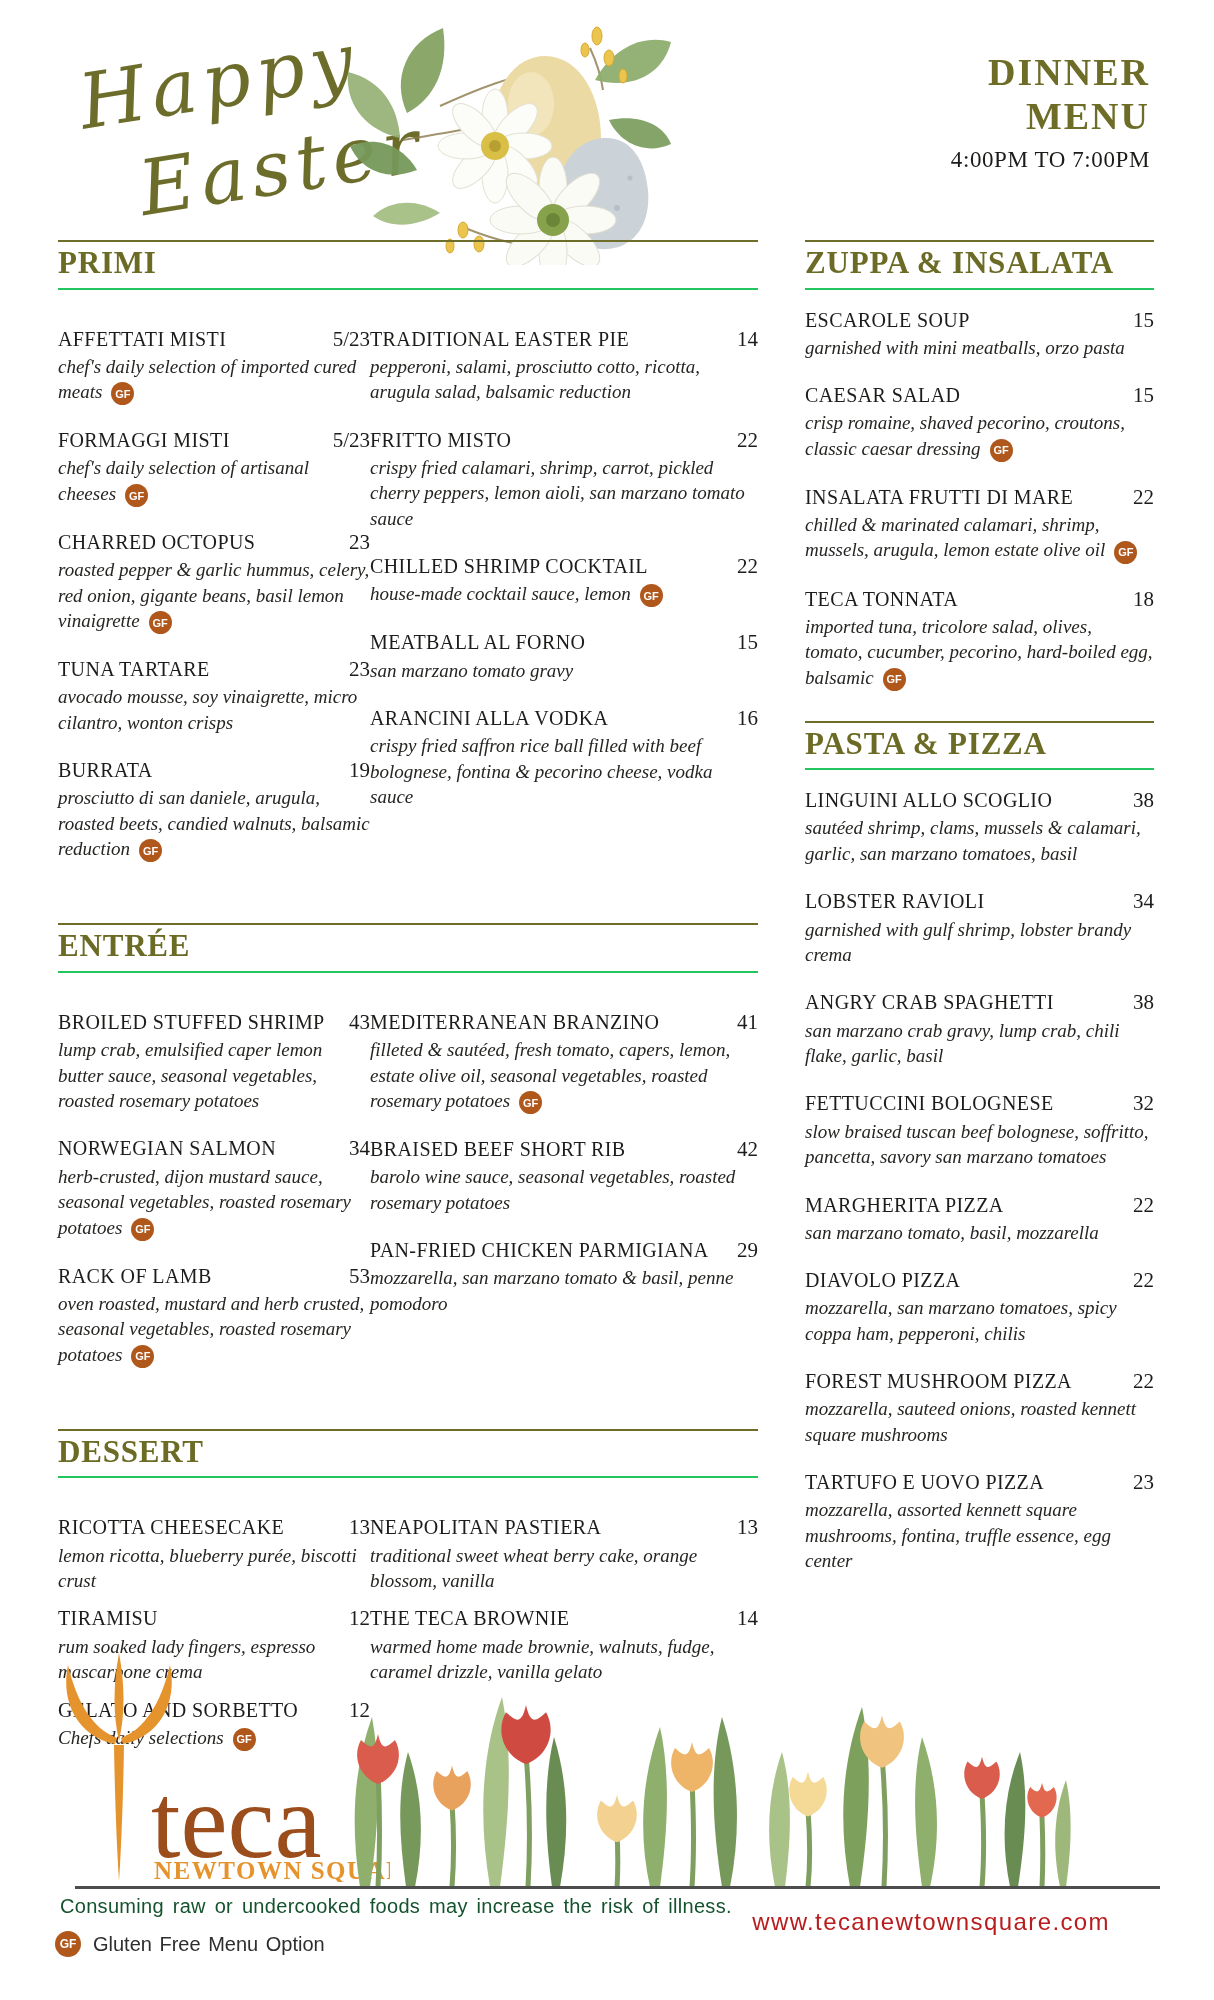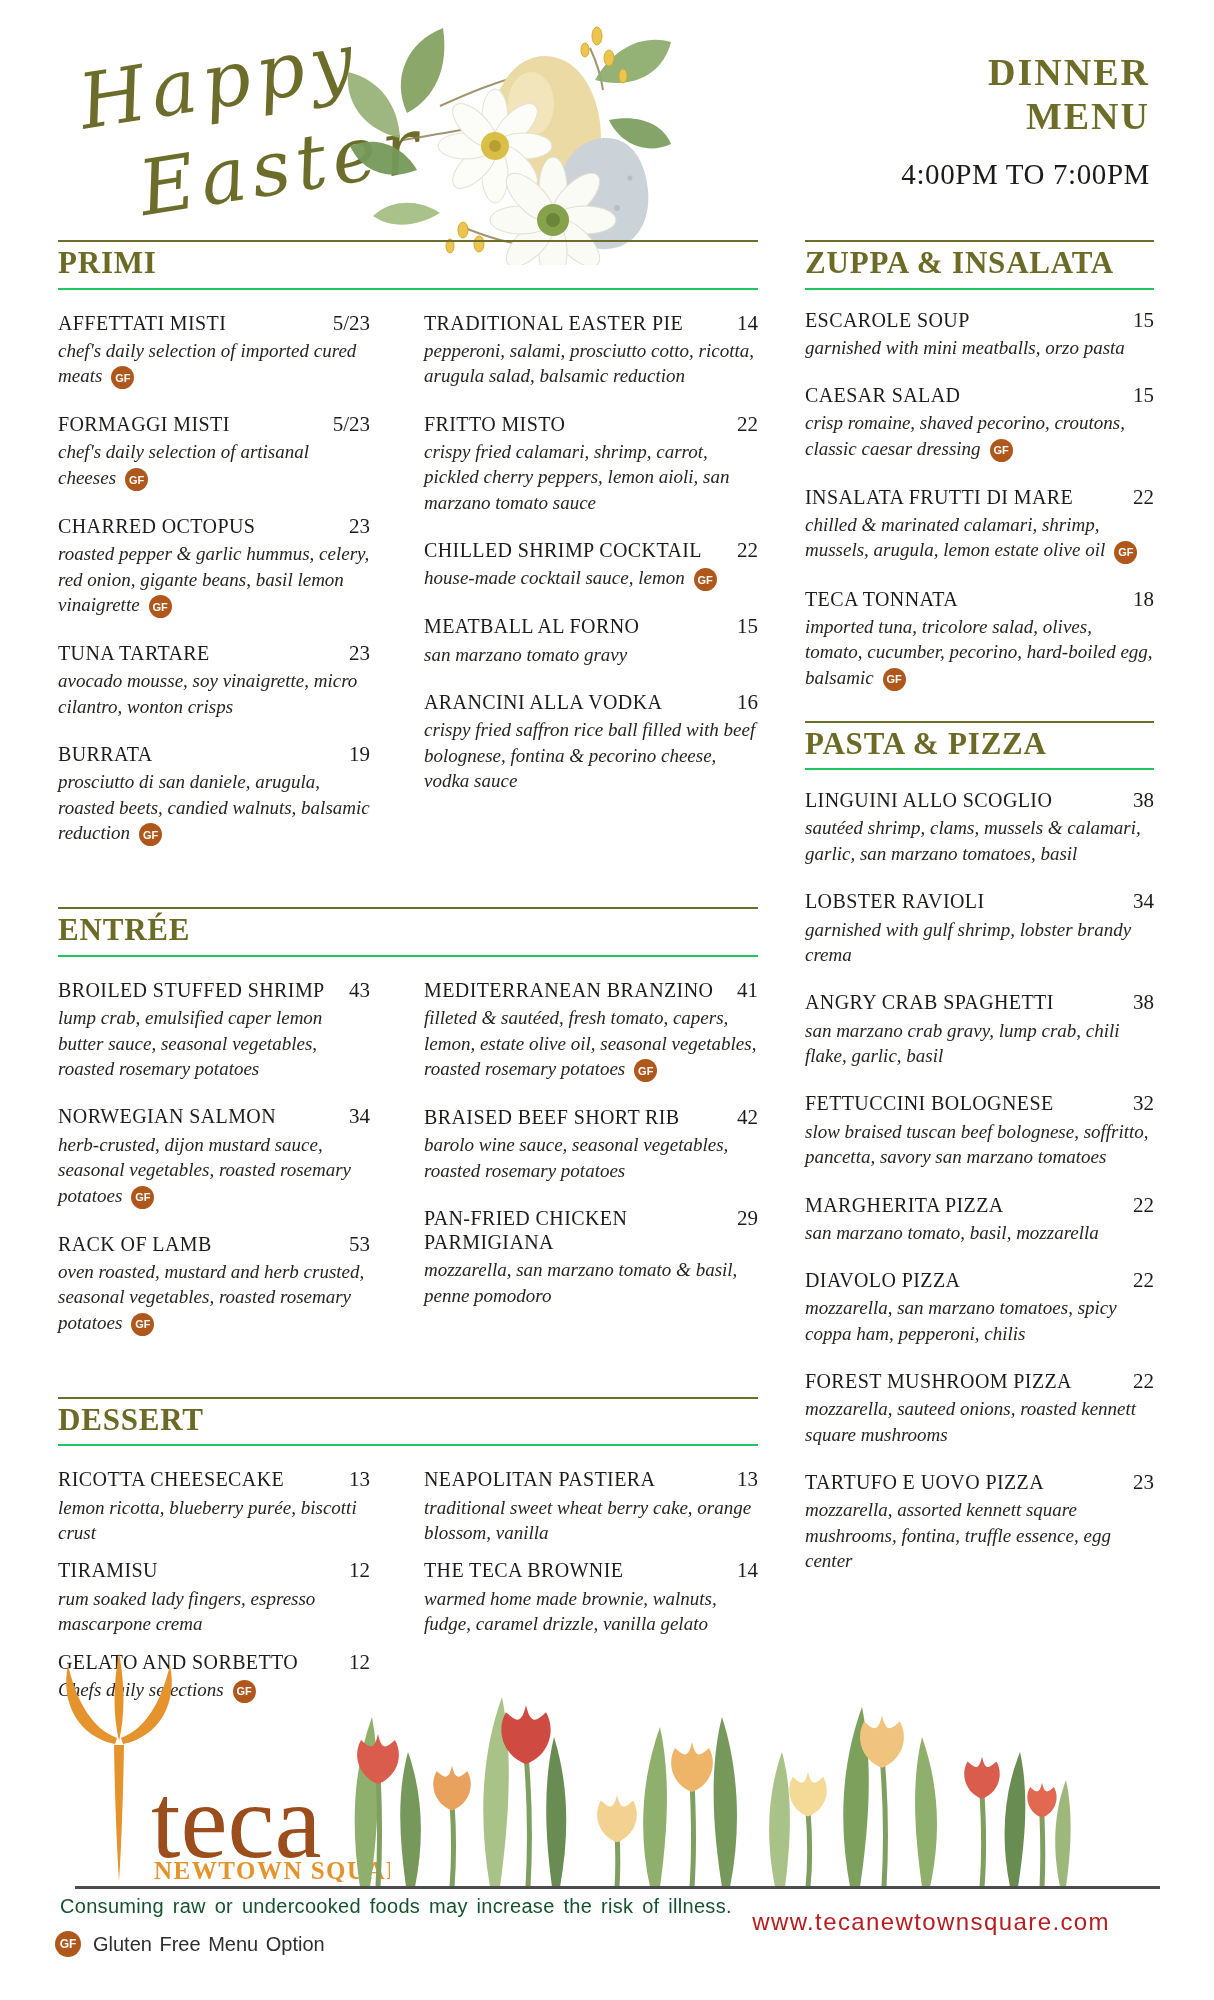--- a/index.html
+++ b/index.html
@@ -7,30 +7,30 @@
         font-family:"Liberation Serif","DejaVu Serif",serif;color:#1d1c1a;}
 
   
   .script-word{position:absolute;font-family:"DejaVu Serif",serif;font-style:italic;
                color:#6d6d2b;font-size:76px;letter-spacing:6px;transform:rotate(-9deg);white-space:nowrap;}
   #script-happy{left:78px;top:36px;}
   #script-easter{left:138px;top:122px;}
   #egg-art{position:absolute;left:345px;top:18px;}
   #dinner-block{position:absolute;right:64px;top:50px;text-align:right;}
   .dinner-line{font-size:38px;font-weight:bold;color:#6d6d28;letter-spacing:2px;line-height:1.16;}
-  #hours{font-size:29px;color:#1b1b19;letter-spacing:.6px;margin-top:20px;}
+  #hours{font-size:23px;color:#1b1b19;letter-spacing:.6px;margin-top:9px;}
 
   
   #left-region{position:absolute;left:58px;top:240px;width:700px;}
   #right-region{position:absolute;left:805px;top:240px;width:349px;}
 
   .band{border-top:2px solid #6e6e2a;border-bottom:2px solid #22c55e;padding:5px 0 8px;}
   .band h2{margin:0;font-size:31px;font-weight:bold;color:#6b6b26;letter-spacing:.8px;line-height:1.05;}
 
-  .cols{display:flex;gap:54px;margin-top:21px;}
+  .cols{display:flex;margin-top:37px;}
   .cols > .col-a{width:312px;flex:0 0 312px;}
   .cols > .col-b{flex:1;min-width:0;}
   .items-block{margin-top:18px;}
 
   .item{margin-bottom:23px;}
   .tight .item{margin-bottom:13px;}
   .item-head{display:flex;justify-content:space-between;align-items:flex-start;}
   .item-name{font-size:20px;letter-spacing:.4px;line-height:1.2;padding-right:12px;}
   .item-price{font-size:21px;line-height:1.15;white-space:nowrap;}
   .item-desc{margin:3px 0 0;font-size:19px;font-style:italic;line-height:1.34;color:#262522;}

